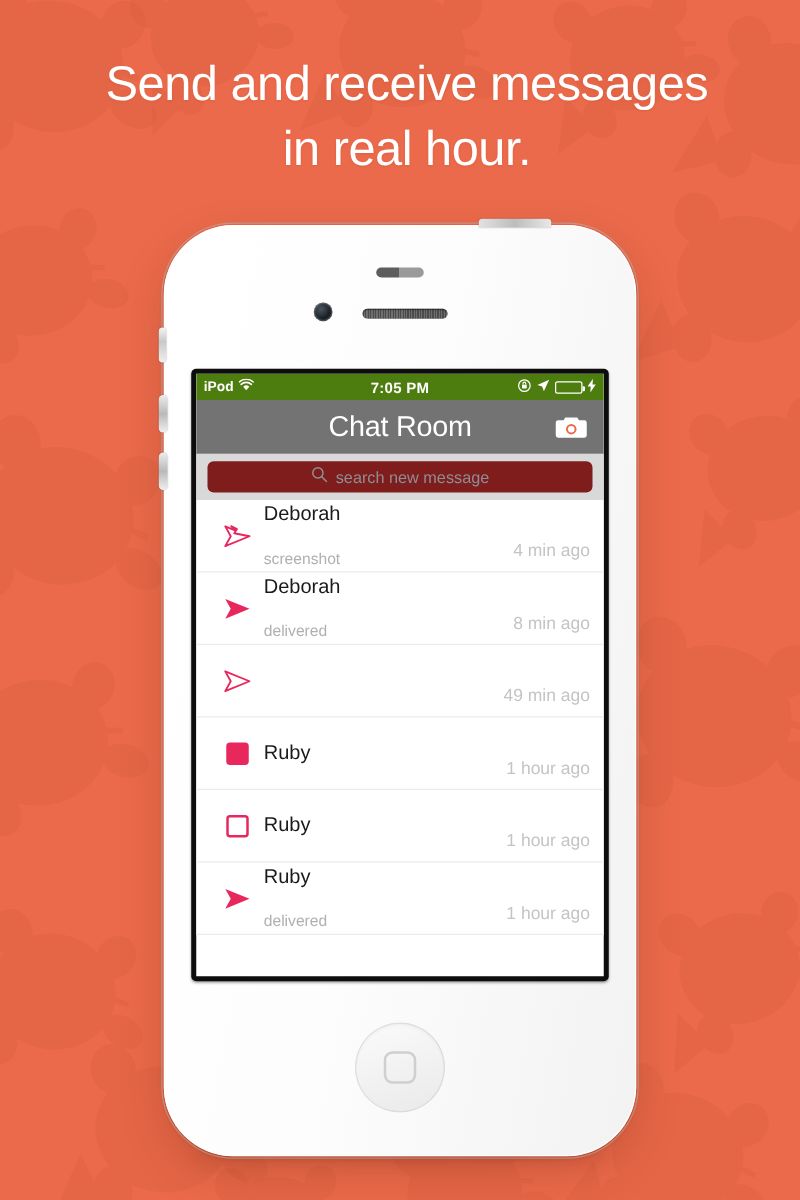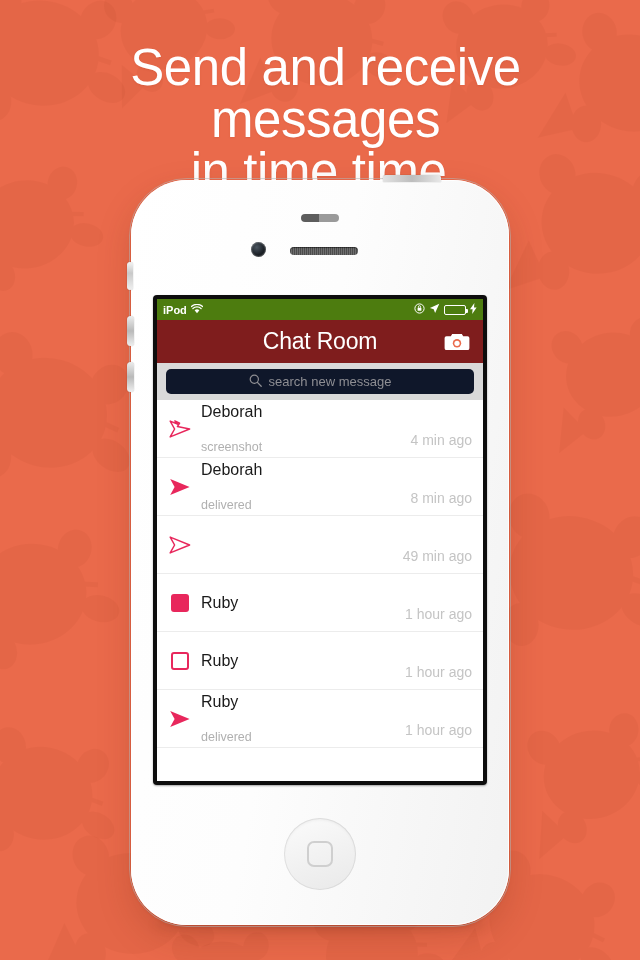--- a/index.html
+++ b/index.html
@@ -24,21 +24,21 @@
     opacity: .055;
   }
   .mascot svg { display: block; }
 
   
   #headline {
     position: absolute;
     top: 42px; left: 11px; right: 0;
     text-align: center;
     color: #ffffff;
-    font-size: 51px;
+    font-size: 39px;
     line-height: 52px;
     font-weight: 400;
     letter-spacing: -0.4px;
     text-shadow: 0 1px 2px rgba(150,50,25,.13);
   }
 
   
   #phone {
     position: absolute;
     left: 131px; top: 180px;
@@ -157,21 +157,21 @@
     padding: 1px; position: relative;
   }
   .battery::after {
     content:""; position:absolute; right:-3px; top:3px;
     width:2px; height:4px; background:#fff; border-radius:0 1px 1px 0;
   }
   .battery-fill { height: 100%; width: 62%; background: #4cd447; border-radius: 1px; }
 
   
   #nav-bar {
-    background: #7f1d1d;
+    background: #737373;
     height: 43px;
     display: flex; align-items: center; justify-content: center;
     position: relative;
   }
   #nav-title {
     color: #fff;
     font-size: 23px;
     font-weight: 400;
     letter-spacing: -0.2px;
   }
@@ -180,37 +180,37 @@
     width: 26px; height: 21px;
     cursor: pointer;
   }
 
   
   #search-wrap {
     background: #d9d9d9;
     padding: 6px 9px;
   }
   #search-field {
-    background: #0f172a;
+    background: #7f1d1d;
     border-radius: 5px;
     height: 25px;
     display: flex; align-items: center; justify-content: center;
     gap: 7px;
   }
   #search-placeholder {
     color: #8e8e93;
     font-size: 13px;
   }
 
   
   #message-list { background: #fff; }
   .row {
     height: 58px;
     display: flex; align-items: center;
-    padding: 0 8px;
+    padding: 0 18px;
     border-bottom: 1px solid #ececec;
     position: relative;
   }
   .row-icon {
     width: 30px; min-width: 30px;
     display: flex; align-items: center; justify-content: center;
     margin-right: 6px;
   }
   .row-text { flex: 1; }
   .row-name {
@@ -627,21 +627,21 @@
         <g fill="#8e2c12">
           <circle cx="56" cy="64" r="5"></circle>
           <circle cx="98" cy="70" r="5"></circle>
         </g>
       </svg>
     </div>
   </div>
 
 <div id="headline">
   <div>Send and receive messages</div>
-  <div>in time time.</div>
+  <div>in real hour.</div>
 </div>
 
 <div id="phone">
 
   <div class="hw-btn" id="btn-power"></div>
   <div class="hw-btn" id="btn-mute"></div>
   <div class="hw-btn" id="btn-volup"></div>
   <div class="hw-btn" id="btn-voldn"></div>
 
   <div id="sensor-bar"></div>
@@ -655,20 +655,21 @@
         <div id="status-left">
           <span>iPod</span>
           <span>
             <svg width="12" height="10" viewBox="0 0 12 10">
               <path d="M6 9.2 L3.6 6.3 a3.6 3.6 0 0 1 4.8 0 Z" fill="#fff"></path>
               <path d="M1.9 4.5 a6 6 0 0 1 8.2 0" stroke="#fff" stroke-width="1.3" fill="none" stroke-linecap="round"></path>
               <path d="M0.4 2.5 a8.4 8.4 0 0 1 11.2 0" stroke="#fff" stroke-width="1.3" fill="none" stroke-linecap="round"></path>
             </svg>
           </span>
         </div>
+        <div id="status-time">7:05 PM</div>
         <div id="status-right">
           <span>
             <svg width="11" height="11" viewBox="0 0 11 11">
               <circle cx="5.5" cy="5.5" r="4.6" fill="none" stroke="#fff" stroke-width="1"></circle>
               <rect x="3.6" y="4.8" width="3.8" height="3" rx=".6" fill="#fff"></rect>
               <path d="M4.4 4.8 v-1 a1.1 1.1 0 0 1 2.2 0 v1" fill="none" stroke="#fff" stroke-width=".9"></path>
             </svg>
           </span>
           <span>
             <svg width="11" height="11" viewBox="0 0 11 11">

